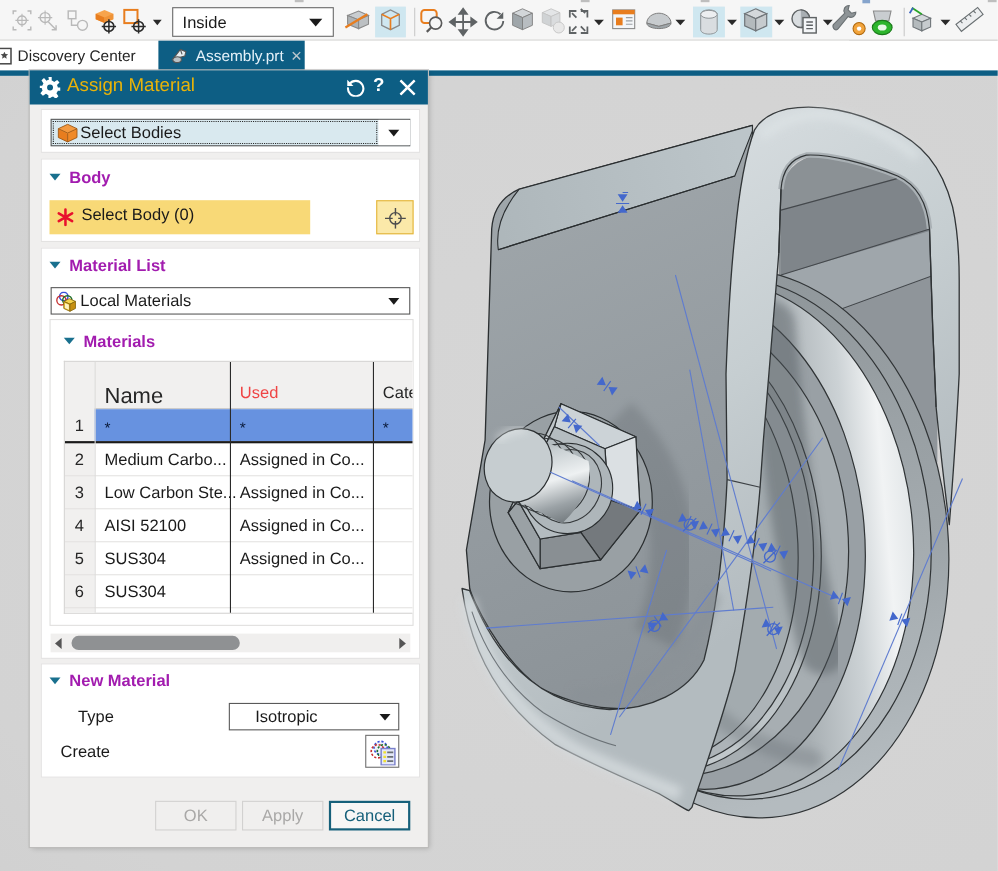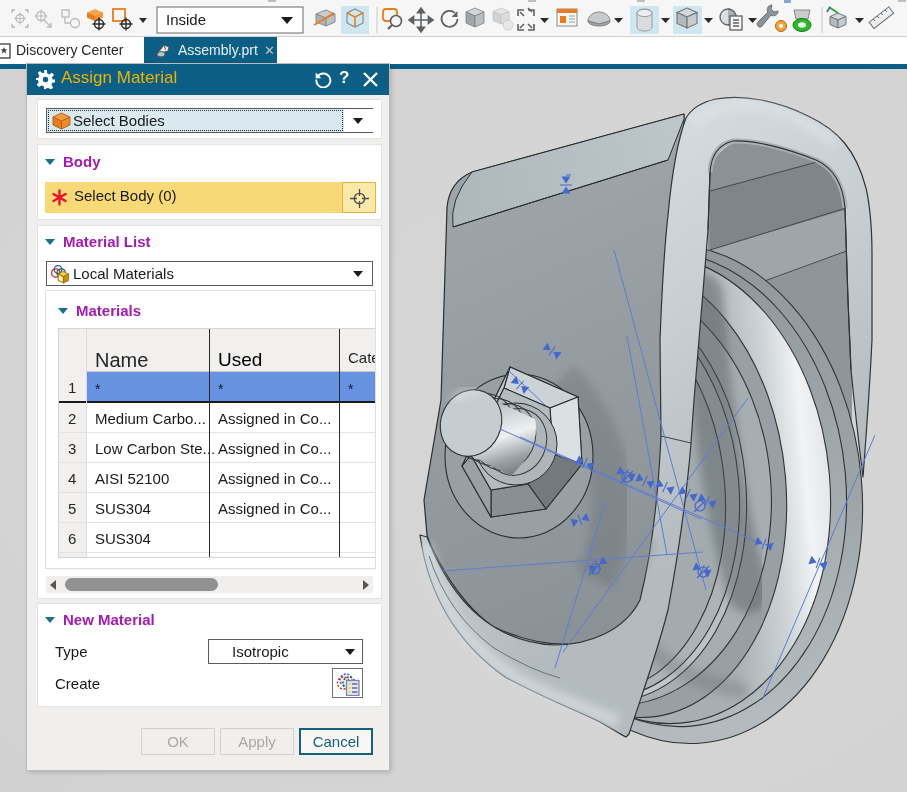--- a/index.html
+++ b/index.html
@@ -435,21 +435,21 @@
           <path fill="#e87d1e" d="M1 5.5 9.5 9.5V17L1 13z"></path>
           <path fill="#f08a28" d="M18 5.5 9.5 9.5V17L18 13z"></path>
           <path fill="none" stroke="#9a5512" stroke-width=".8" d="M9.5 1 18 5v8L9.5 17 1 13V5zM1 5l8.5 4L18 5M9.5 9.5V17"></path>
         </svg>
         <span class="abs" style="left:26px;top:3px;font-size:15px;color:#1a1a1a;">Select Bodies</span>
         <div class="carrow" style="left:306px;top:9px;"></div>
      </div>
 
      <div class="gbox" style="top:80px;height:76px;"></div>
      <div class="sechdr" style="left:18px;top:89px;"><span class="tri"></span>Body</div>
-     <div class="abs" style="left:18px;top:118px;width:297px;height:31px;background:#f8d977;">
+     <div class="abs" style="left:18px;top:118px;width:237px;height:31px;background:#f8d977;">
         <svg class="abs" style="left:6px;top:7px" width="17" height="17" viewBox="0 0 17 17">
           <path stroke="#e8112d" stroke-width="2.3" stroke-linecap="round" d="M8.5 1.5v14M2.4 5l12.2 7M14.6 5 2.4 12"></path>
         </svg>
         <span class="abs" style="left:29px;top:5px;font-size:15px;color:#1a1a1a;">Select Body (0)</span>
      </div>
      <div class="abs" style="left:315px;top:118px;width:34px;height:31px;background:#fbe9a9;border:1px solid #e3b53c;">
         <svg class="abs" style="left:7px;top:6px" width="19" height="19" viewBox="0 0 19 19">
           <circle cx="9.5" cy="9.5" r="5.2" fill="none" stroke="#4d4d4d" stroke-width="1.3"></circle>
           <path stroke="#4d4d4d" stroke-width="1.3" d="M9.5 0v7M9.5 12v7M0 9.5h7M12 9.5h7"></path>
         </svg>
@@ -470,21 +470,21 @@
         <span class="abs" style="left:26px;top:3px;font-size:15px;color:#1a1a1a;">Local Materials</span>
         <div class="carrow" style="left:306px;top:9px;"></div>
      </div>
      <div class="abs" style="left:18px;top:226px;width:331px;height:279px;background:#fff;border:1px solid #e0dfde;"></div>
      <div class="sechdr" style="left:31px;top:238px;"><span class="tri"></span>Materials</div>
 
      <div class="abs" id="mattable" style="left:31px;top:264px;width:317px;height:230px;background:#fff;border:1px solid #d5d4d3;border-right:none;overflow:hidden;">
         <div class="abs" style="left:0;top:0;width:317px;height:43px;background:#f1f0ef;border-bottom:1px solid #c8c7c6;"></div>
         <div class="abs" style="left:0;top:0;width:27px;height:230px;background:#f1f0ef;"></div>
         <span class="abs" style="left:36px;top:20px;font-size:20px;color:#262626;">Name</span>
-        <span class="abs" style="left:159px;top:20px;font-size:19px;color:#000000;">Used</span>
+        <span class="abs" style="left:159px;top:20px;font-size:15px;color:#ef4444;">Used</span>
         <span class="abs" style="left:289px;top:20px;font-size:15px;color:#262626;">Cate</span>
 
         <div class="abs" style="left:27px;top:43px;width:290px;height:29px;background:#6792e0;"></div>
         <div class="abs" style="left:0;top:72px;width:317px;height:2px;background:#1a1a1a;"></div>
         <span class="abs" style="left:9px;top:50px;font-size:15px;color:#262626;">1</span>
         <span class="abs" style="left:36px;top:52px;font-size:14px;color:#0a1a3a;">*</span>
         <span class="abs" style="left:159px;top:52px;font-size:14px;color:#0a1a3a;">*</span>
         <span class="abs" style="left:289px;top:52px;font-size:14px;color:#0a1a3a;">*</span>
 
         <div class="abs" style="left:0;top:103px;width:317px;height:1px;background:#e4e3e2;"></div>
@@ -513,21 +513,21 @@
      </div>
 
      <div class="abs" style="left:19px;top:512px;width:327px;height:17px;background:#f0efee;">
         <div class="abs" style="left:4px;top:4px;width:0;height:0;border-top:5px solid transparent;border-bottom:5px solid transparent;border-right:6px solid #555;"></div>
         <div class="abs" style="right:4px;top:4px;width:0;height:0;border-top:5px solid transparent;border-bottom:5px solid transparent;border-left:6px solid #555;"></div>
         <div class="abs" style="left:19px;top:2px;width:153px;height:13px;background:#8f9193;border-radius:7px;"></div>
      </div>
 
      <div class="gbox" style="top:539px;height:104px;"></div>
      <div class="sechdr" style="left:18px;top:547px;"><span class="tri"></span>New Material</div>
-     <span class="abs" style="left:28px;top:579px;font-size:15px;color:#1a1a1a;">Type</span>
+     <span class="abs" style="left:44px;top:579px;font-size:15px;color:#1a1a1a;">Type</span>
      <div class="combo" style="left:181px;top:575px;width:155px;height:25px;">
         <span class="abs" style="left:7px;top:3px;font-size:15px;color:#1a1a1a;margin-left:16px;">Isotropic</span>
         <div class="carrow" style="left:136px;top:9px;"></div>
      </div>
      <span class="abs" style="left:28px;top:611px;font-size:15px;color:#1a1a1a;">Create</span>
      <div class="abs" style="left:305px;top:604px;width:31px;height:30px;background:#fff;border:1px solid #707070;">
         <svg class="abs" style="left:3px;top:3px" width="24" height="24" viewBox="0 0 24 24">
           <circle cx="10" cy="8" r="6" fill="#dde4f2" fill-opacity=".5" stroke="#3a50d8" stroke-width="1.5" stroke-dasharray="2 1.6"></circle>
           <circle cx="7.5" cy="11" r="6" fill="none" stroke="#c43030" stroke-width="1.5" stroke-dasharray="2 1.6"></circle>
           <circle cx="13" cy="11" r="6" fill="none" stroke="#1d6e2a" stroke-width="1.5" stroke-dasharray="2 1.6"></circle>

